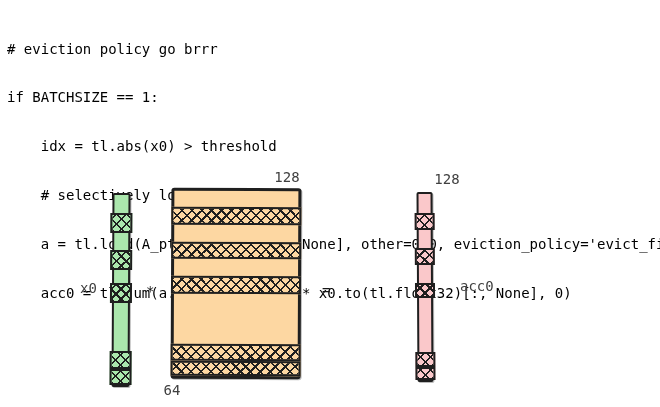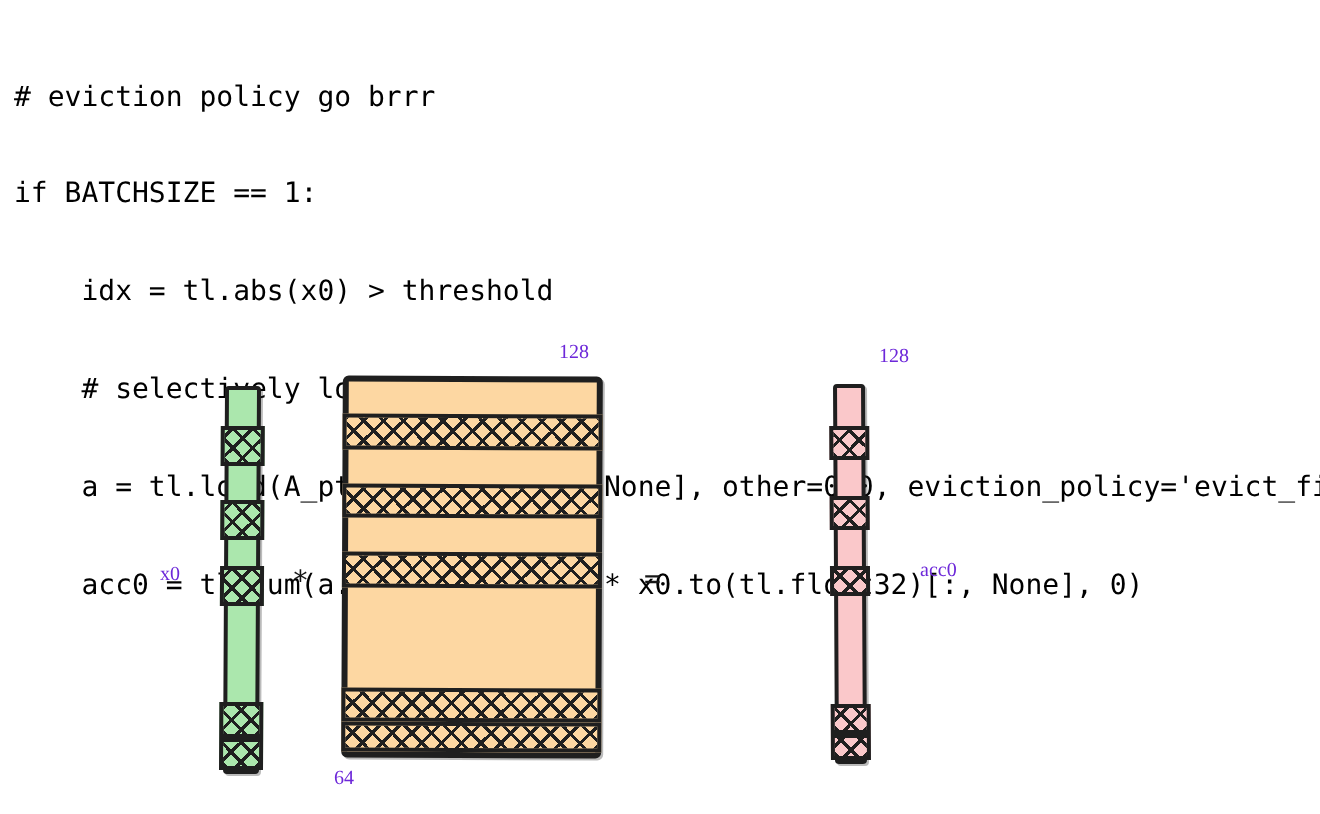--- a/index.html
+++ b/index.html
@@ -26,21 +26,21 @@
   .hatch{
     position:absolute;left:-4px;right:-4px;box-sizing:border-box;
     border:2px solid var(--stroke,#1f1f1f);
     background-color:var(--fill,#eee);
     background-image:
       repeating-linear-gradient(45deg,  var(--stroke,#1f1f1f) 0, var(--stroke,#1f1f1f) 1.6px, transparent 1.6px, transparent 7px),
       repeating-linear-gradient(-45deg, var(--stroke,#1f1f1f) 0, var(--stroke,#1f1f1f) 1.6px, transparent 1.6px, transparent 7px);
   }
   .matrix .hatch{left:-3px;right:-3px;}
   .lbl{
-    position:absolute;font-size:10px;line-height:14px;color:#6d28d9;white-space:nowrap;font-family:Liberation Serif, serif;
+    position:absolute;font-size:14px;line-height:14px;color:#404040;white-space:nowrap;
   }
   .op{position:absolute;font-size:14px;line-height:14px;color:#161616;}
 </style>
 </head>
 <body>
 
 <div class="screen">
 
   <div class="code">
     <div class="code-line"># eviction policy go brrr</div>

